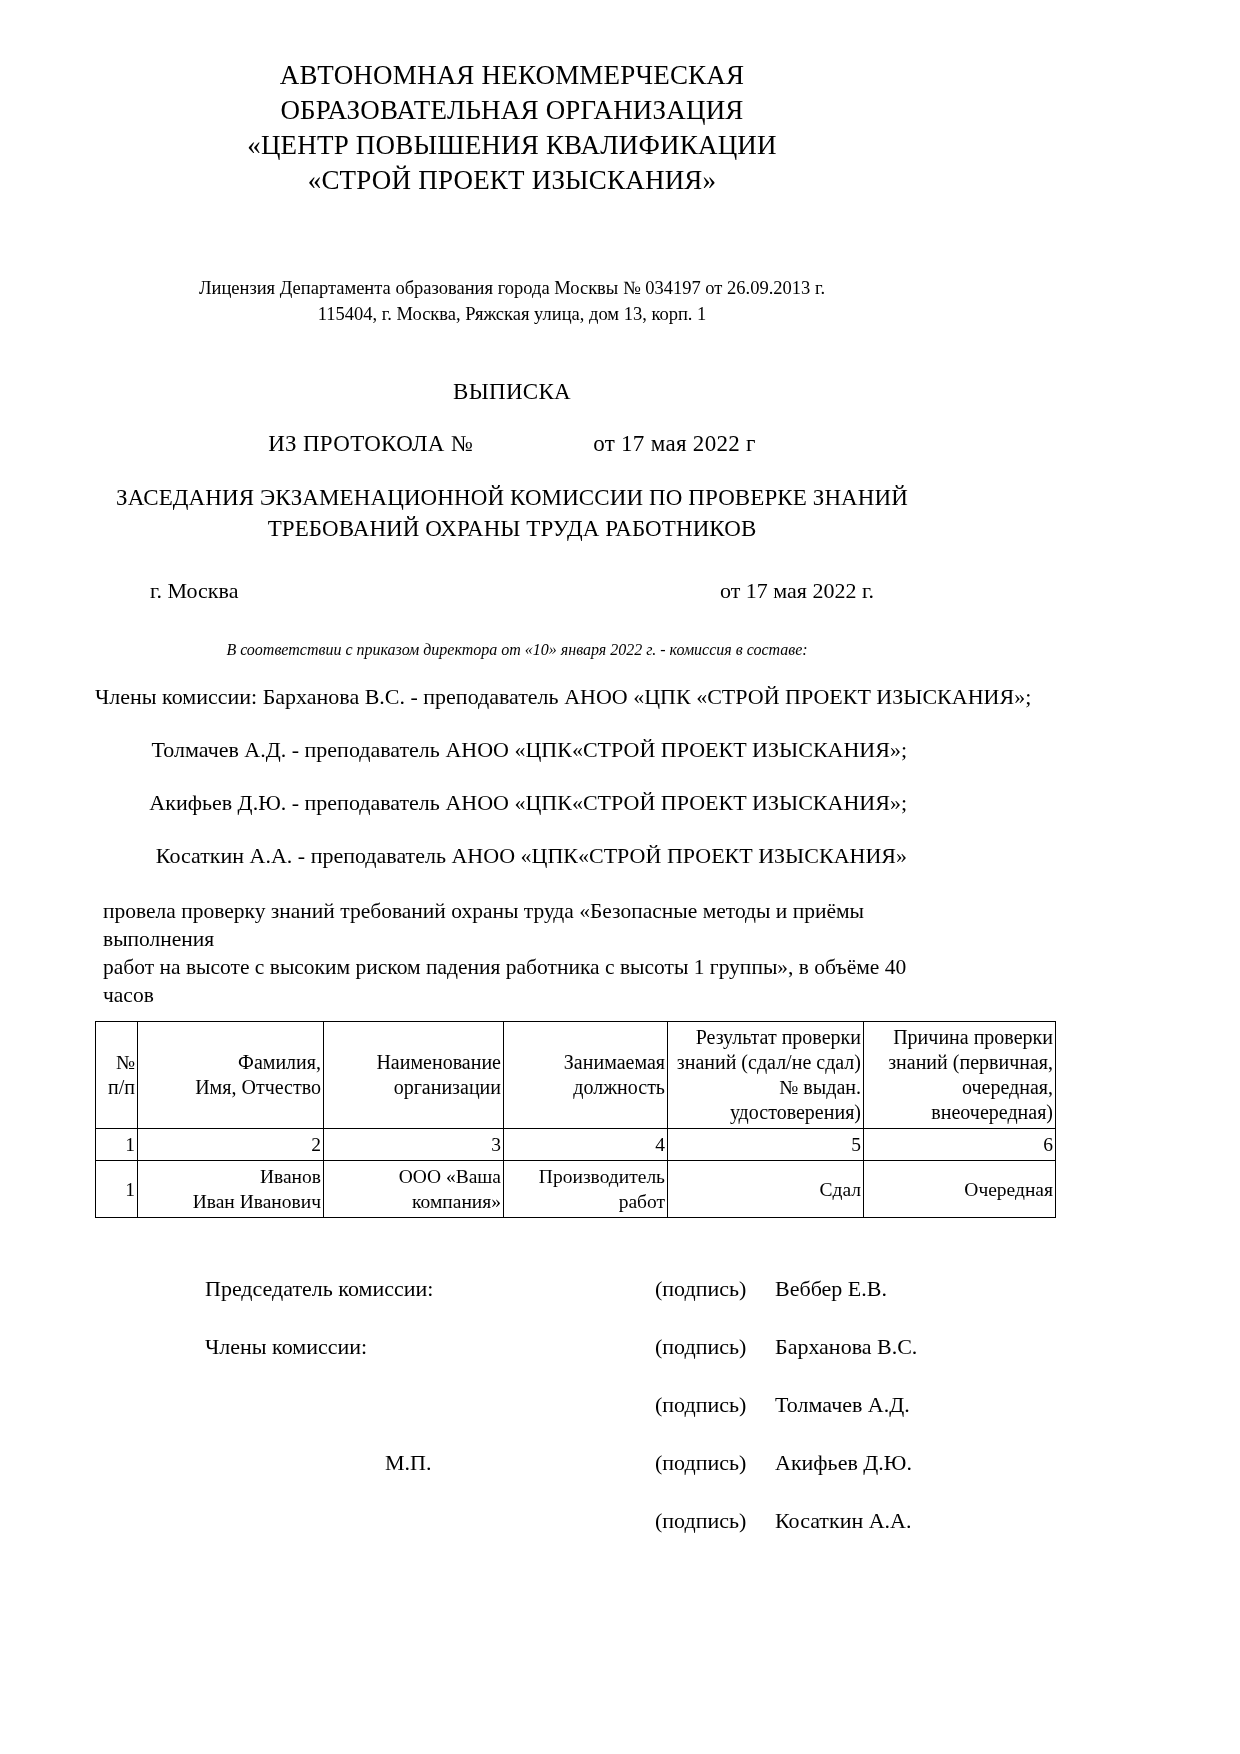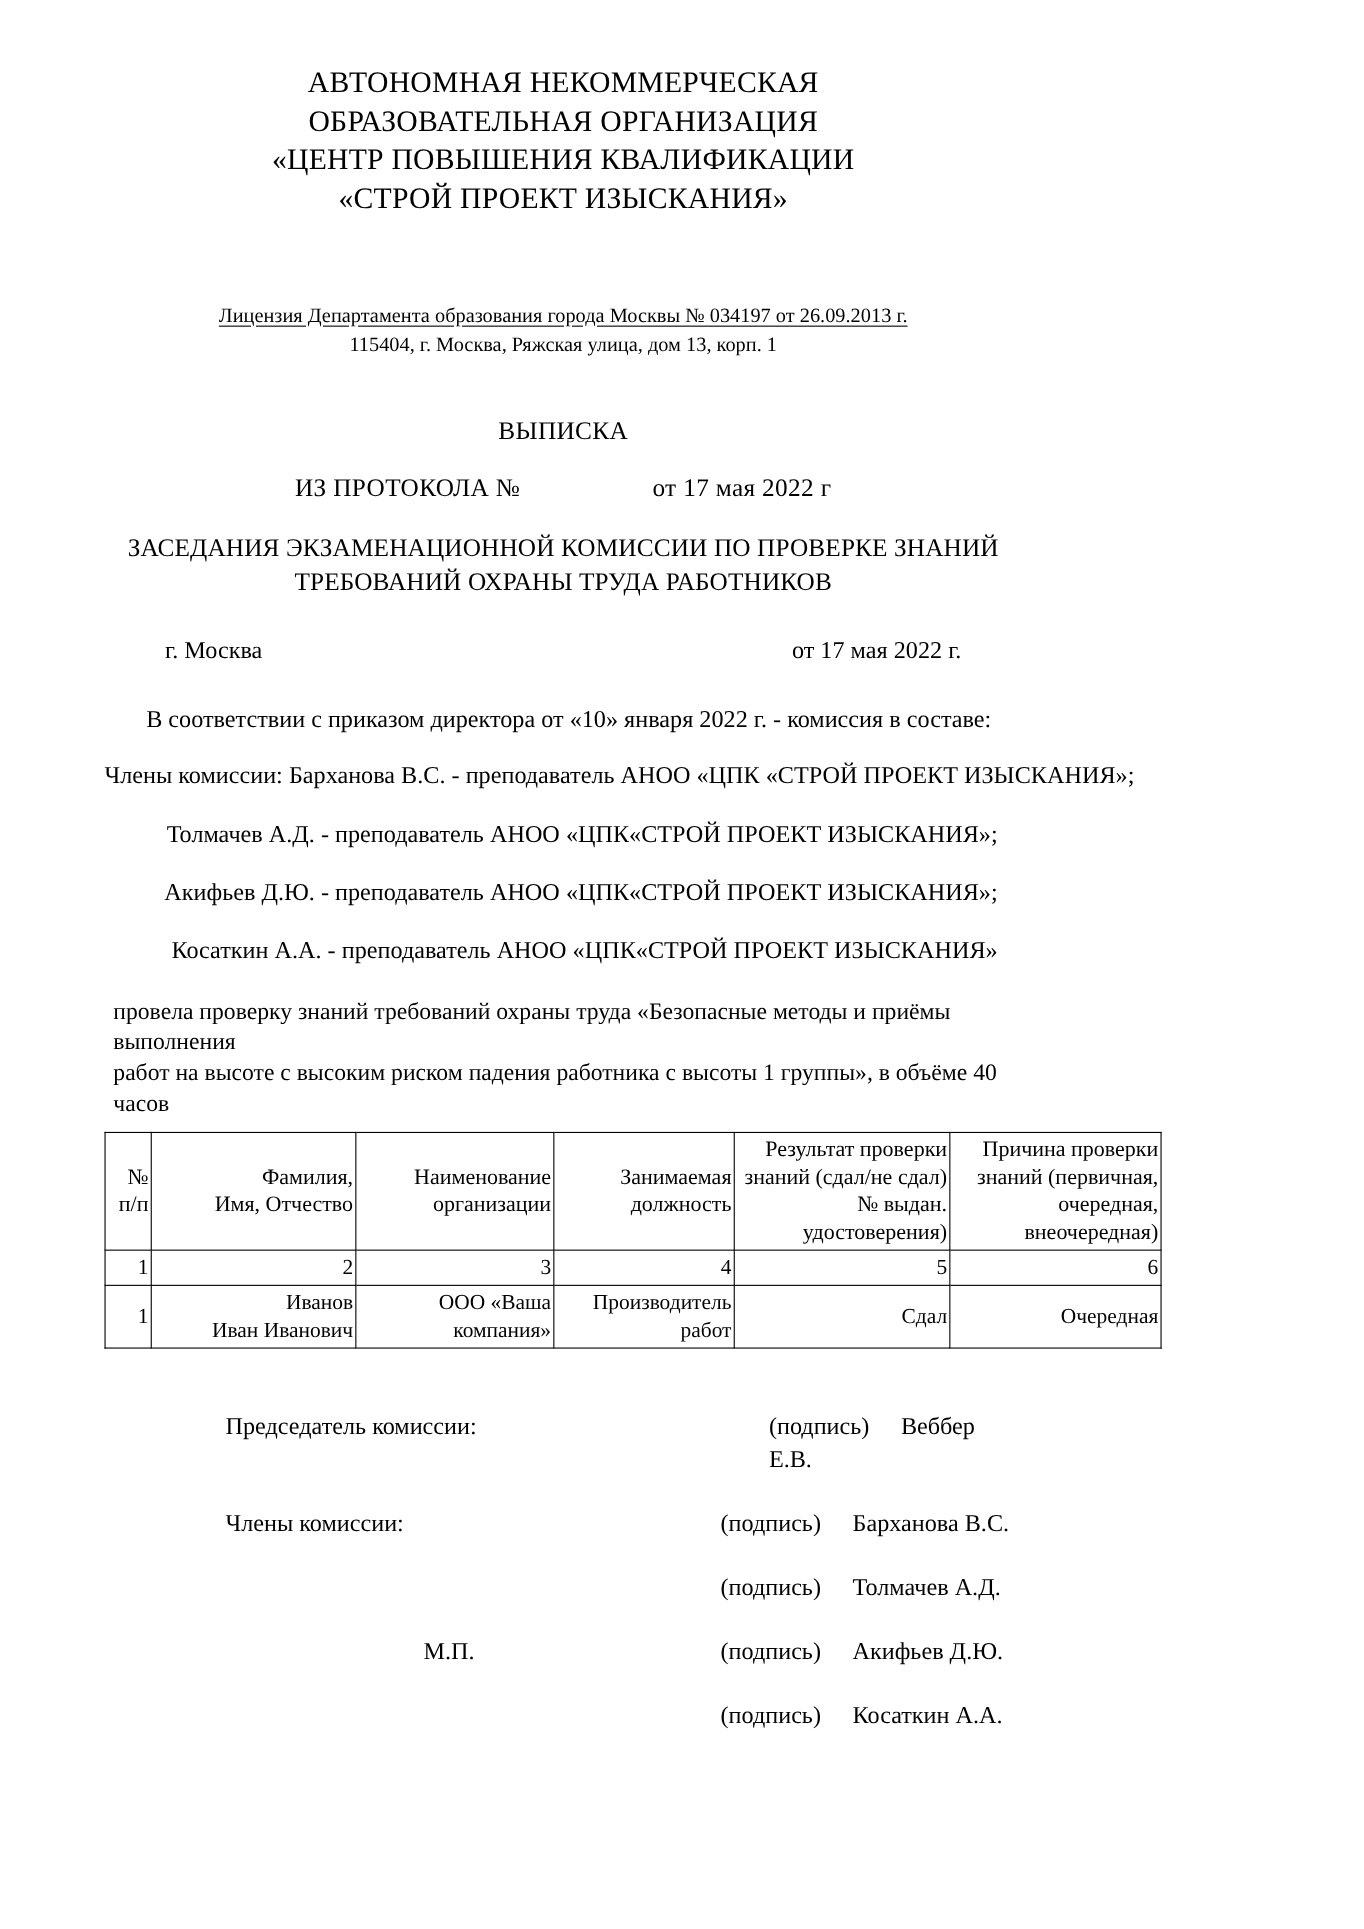--- a/index.html
+++ b/index.html
@@ -35,21 +35,20 @@
   .masthead div { white-space: nowrap; }
 
   
   .license-block {
     text-align: center;
     margin-top: 78px;
     font-size: 18.5px;
     line-height: 25px;
   }
   .license-line {
-    text-decoration: underline;
     text-underline-offset: 3px;
   }
   .address-line {
     margin-top: 1px;
   }
 
   
   .title-block {
     text-align: center;
     margin-top: 52px;
@@ -78,23 +77,24 @@
     justify-content: space-between;
     align-items: center;
     margin-top: 34px;
     font-size: 22px;
     padding: 0 55px 0 55px;
   }
 
   
   .order-line {
     margin-top: 37px;
-    font-size: 22px;
+    font-size: 16px;
     text-align: center;
     padding-left: 10px;
+    font-style: italic;
   }
   .members {
     margin-top: 8px;
   }
   .member-row {
     font-size: 22px;
     line-height: 31px;
     margin-top: 22px;
     white-space: nowrap;
   }
@@ -142,21 +142,21 @@
   
   .sig-block {
     margin-top: 56px;
   }
   .sig-row {
     display: flex;
     font-size: 22px;
     line-height: 30px;
     margin-top: 28px;
   }
-  .sig-row:first-child { margin-top: 0; gap: 44px; }
+  .sig-row:first-child { margin-top: 0; }
   .sig-left {
     width: 560px;
     text-align: left;
     padding-left: 110px;
     box-sizing: border-box;
   }
   .sig-left.center { text-align: left; padding-left: 290px; }
   .sig-right { flex: 1; text-align: left; }
   .sig-paren { display: inline-block; min-width: 120px; }
 </style>

